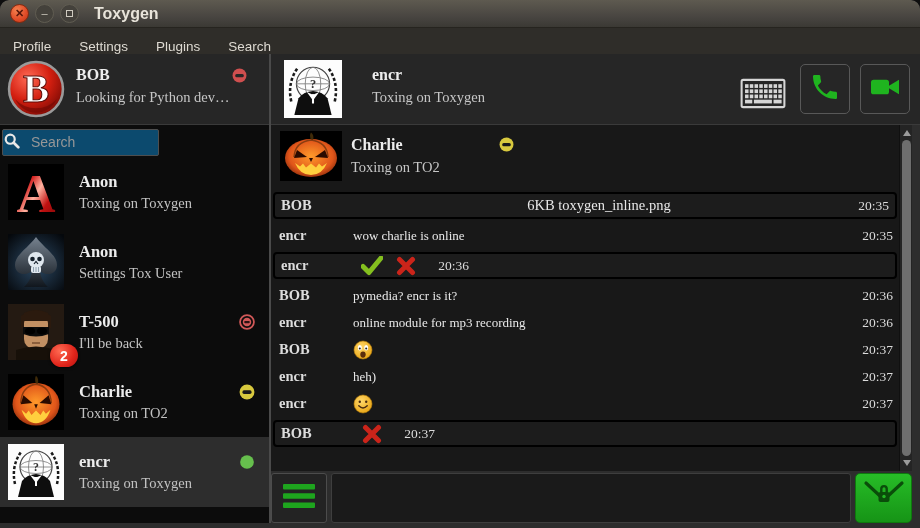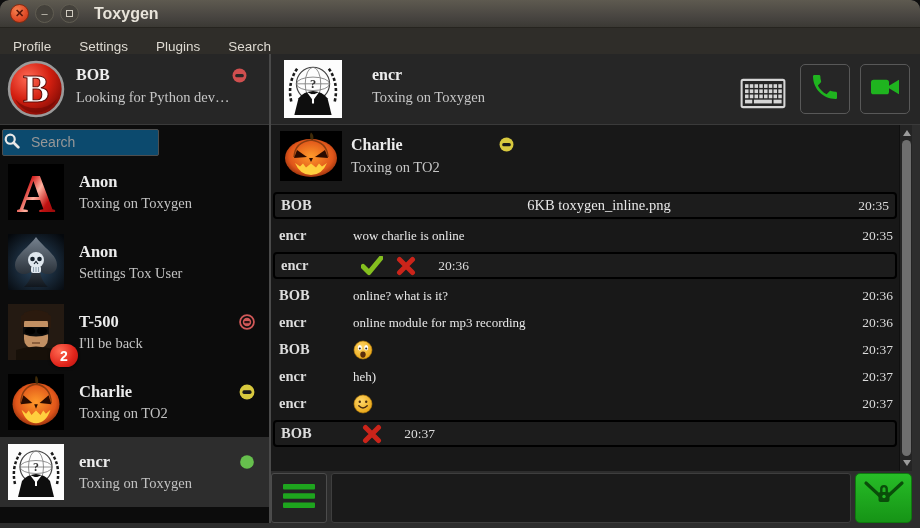--- a/index.html
+++ b/index.html
@@ -421,21 +421,21 @@
             </span>
             <span class="action">
               <svg viewBox="0 0 20 20">
                 <path d="M3.5 3.5 L16.5 16.5 M16.5 3.5 L3.5 16.5" stroke="#cb241a" stroke-width="5" stroke-linecap="round"></path>
               </svg>
             </span>
             <span class="msg-time">20:36</span>
           </div>
           <div class="msg-row">
             <span class="msg-sender">BOB</span>
-            <span class="msg-text">online? what is it?</span>
+            <span class="msg-text">pymedia? encr is it?</span>
             <span class="msg-time">20:36</span>
           </div>
           <div class="msg-row">
             <span class="msg-sender">encr</span>
             <span class="msg-text">online module for mp3 recording</span>
             <span class="msg-time">20:36</span>
           </div>
           <div class="msg-row">
             <span class="msg-sender">BOB</span>
             <span class="msg-text"><span class="emoji"><svg viewBox="0 0 20 20">

